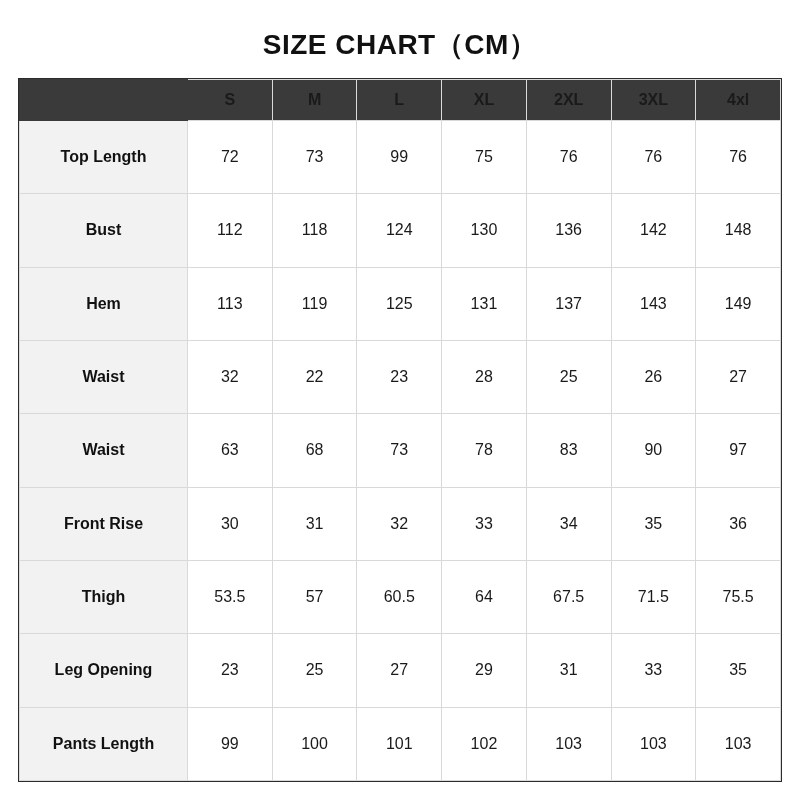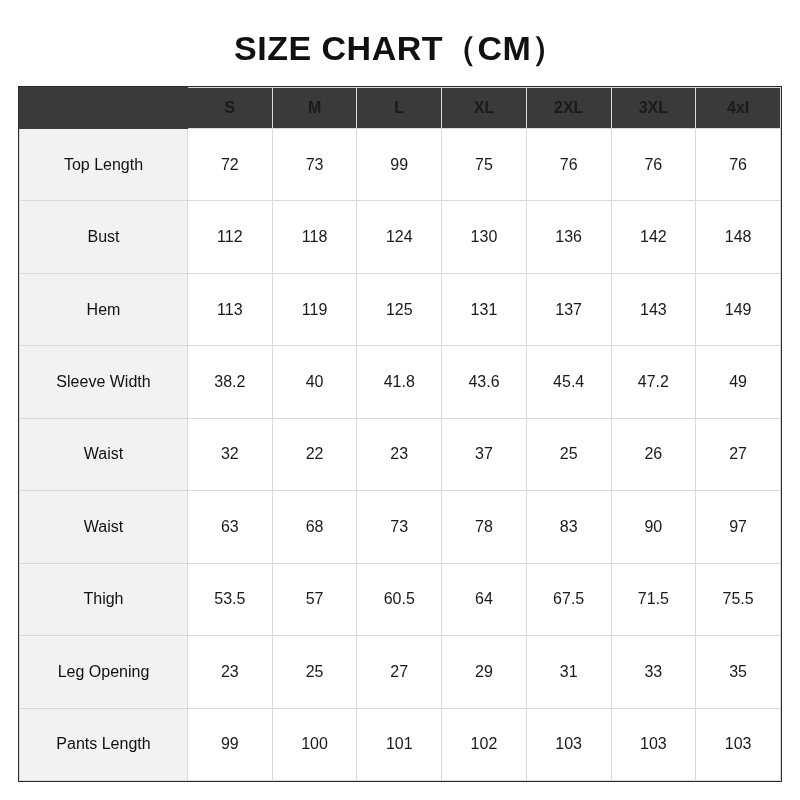--- a/index.html
+++ b/index.html
@@ -16,21 +16,21 @@
   .page {
     width: 800px;
     height: 800px;
     box-sizing: border-box;
     padding: 18px 18px 18px 18px;
     display: flex;
     flex-direction: column;
   }
   .title {
     text-align: center;
-    font-size: 34px;
+    font-size: 28px;
     font-weight: bold;
     color: #111111;
     letter-spacing: 0.5px;
     padding: 8px 0 14px 0;
     font-family: "Liberation Sans", sans-serif;
   }
   .table-wrap {
     flex: 1 1 auto;
     border: 1px solid #2b2b2b;
     box-sizing: border-box;
@@ -56,21 +56,21 @@
     font-size: 17px;
     border: 1px solid #3a3a3a;
     height: 38px;
   }
   thead th.corner {
     background: #3a3a3a;
     border: 1px solid #3a3a3a;
   }
   tbody th.rowhead {
     background: #f2f2f2;
-    font-weight: normal;
+    font-weight: bold;
     font-size: 16px;
     color: #111111;
     border: 1px solid #d9d9d9;
     text-align: center;
   }
   tbody td {
     background: #ffffff;
     font-weight: normal;
   }
   col.label-col { width: 168px; }
@@ -124,48 +124,48 @@
           <th class="rowhead">Hem</th>
           <td>113</td>
           <td>119</td>
           <td>125</td>
           <td>131</td>
           <td>137</td>
           <td>143</td>
           <td>149</td>
         </tr>
         <tr>
-          <th class="rowhead">Sleeve Width</th>
-          <td>38.2</td>
-          <td>40</td>
-          <td>41.8</td>
-          <td>43.6</td>
-          <td>45.4</td>
-          <td>47.2</td>
-          <td>49</td>
-        </tr>
-        <tr>
           <th class="rowhead">Waist</th>
           <td>32</td>
           <td>22</td>
           <td>23</td>
-          <td>37</td>
+          <td>28</td>
           <td>25</td>
           <td>26</td>
           <td>27</td>
         </tr>
         <tr>
           <th class="rowhead">Waist</th>
           <td>63</td>
           <td>68</td>
           <td>73</td>
           <td>78</td>
           <td>83</td>
           <td>90</td>
           <td>97</td>
+        </tr>
+        <tr>
+          <th class="rowhead">Front Rise</th>
+          <td>30</td>
+          <td>31</td>
+          <td>32</td>
+          <td>33</td>
+          <td>34</td>
+          <td>35</td>
+          <td>36</td>
         </tr>
         <tr>
           <th class="rowhead">Thigh</th>
           <td>53.5</td>
           <td>57</td>
           <td>60.5</td>
           <td>64</td>
           <td>67.5</td>
           <td>71.5</td>
           <td>75.5</td>

